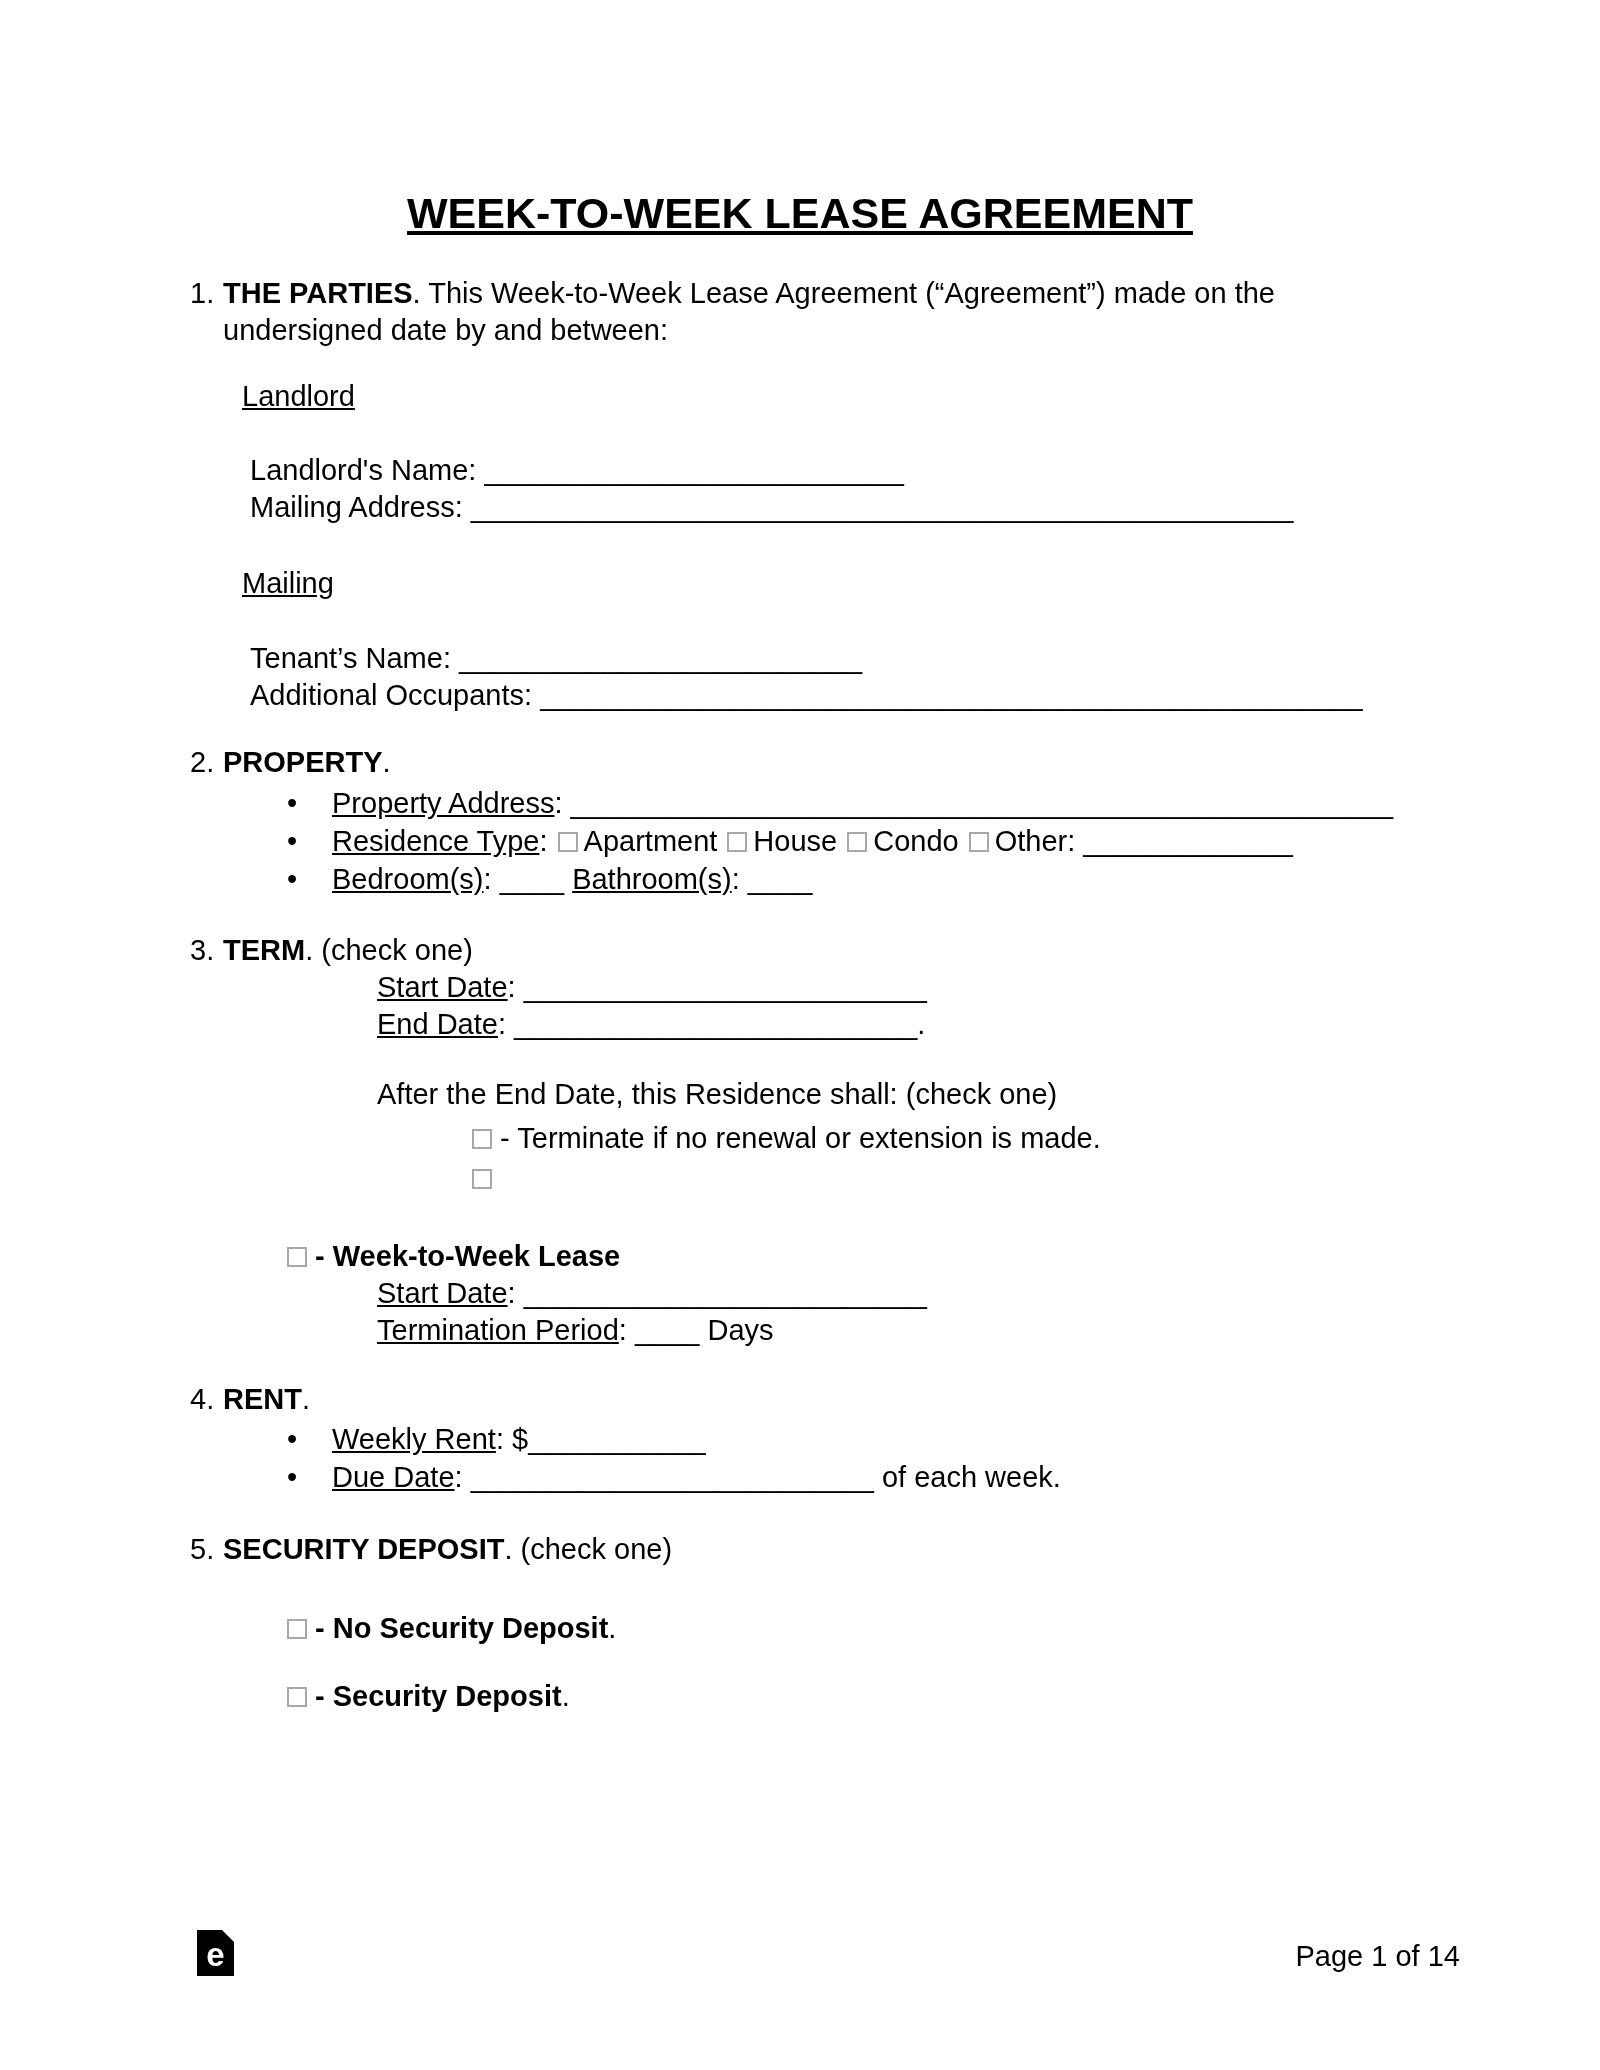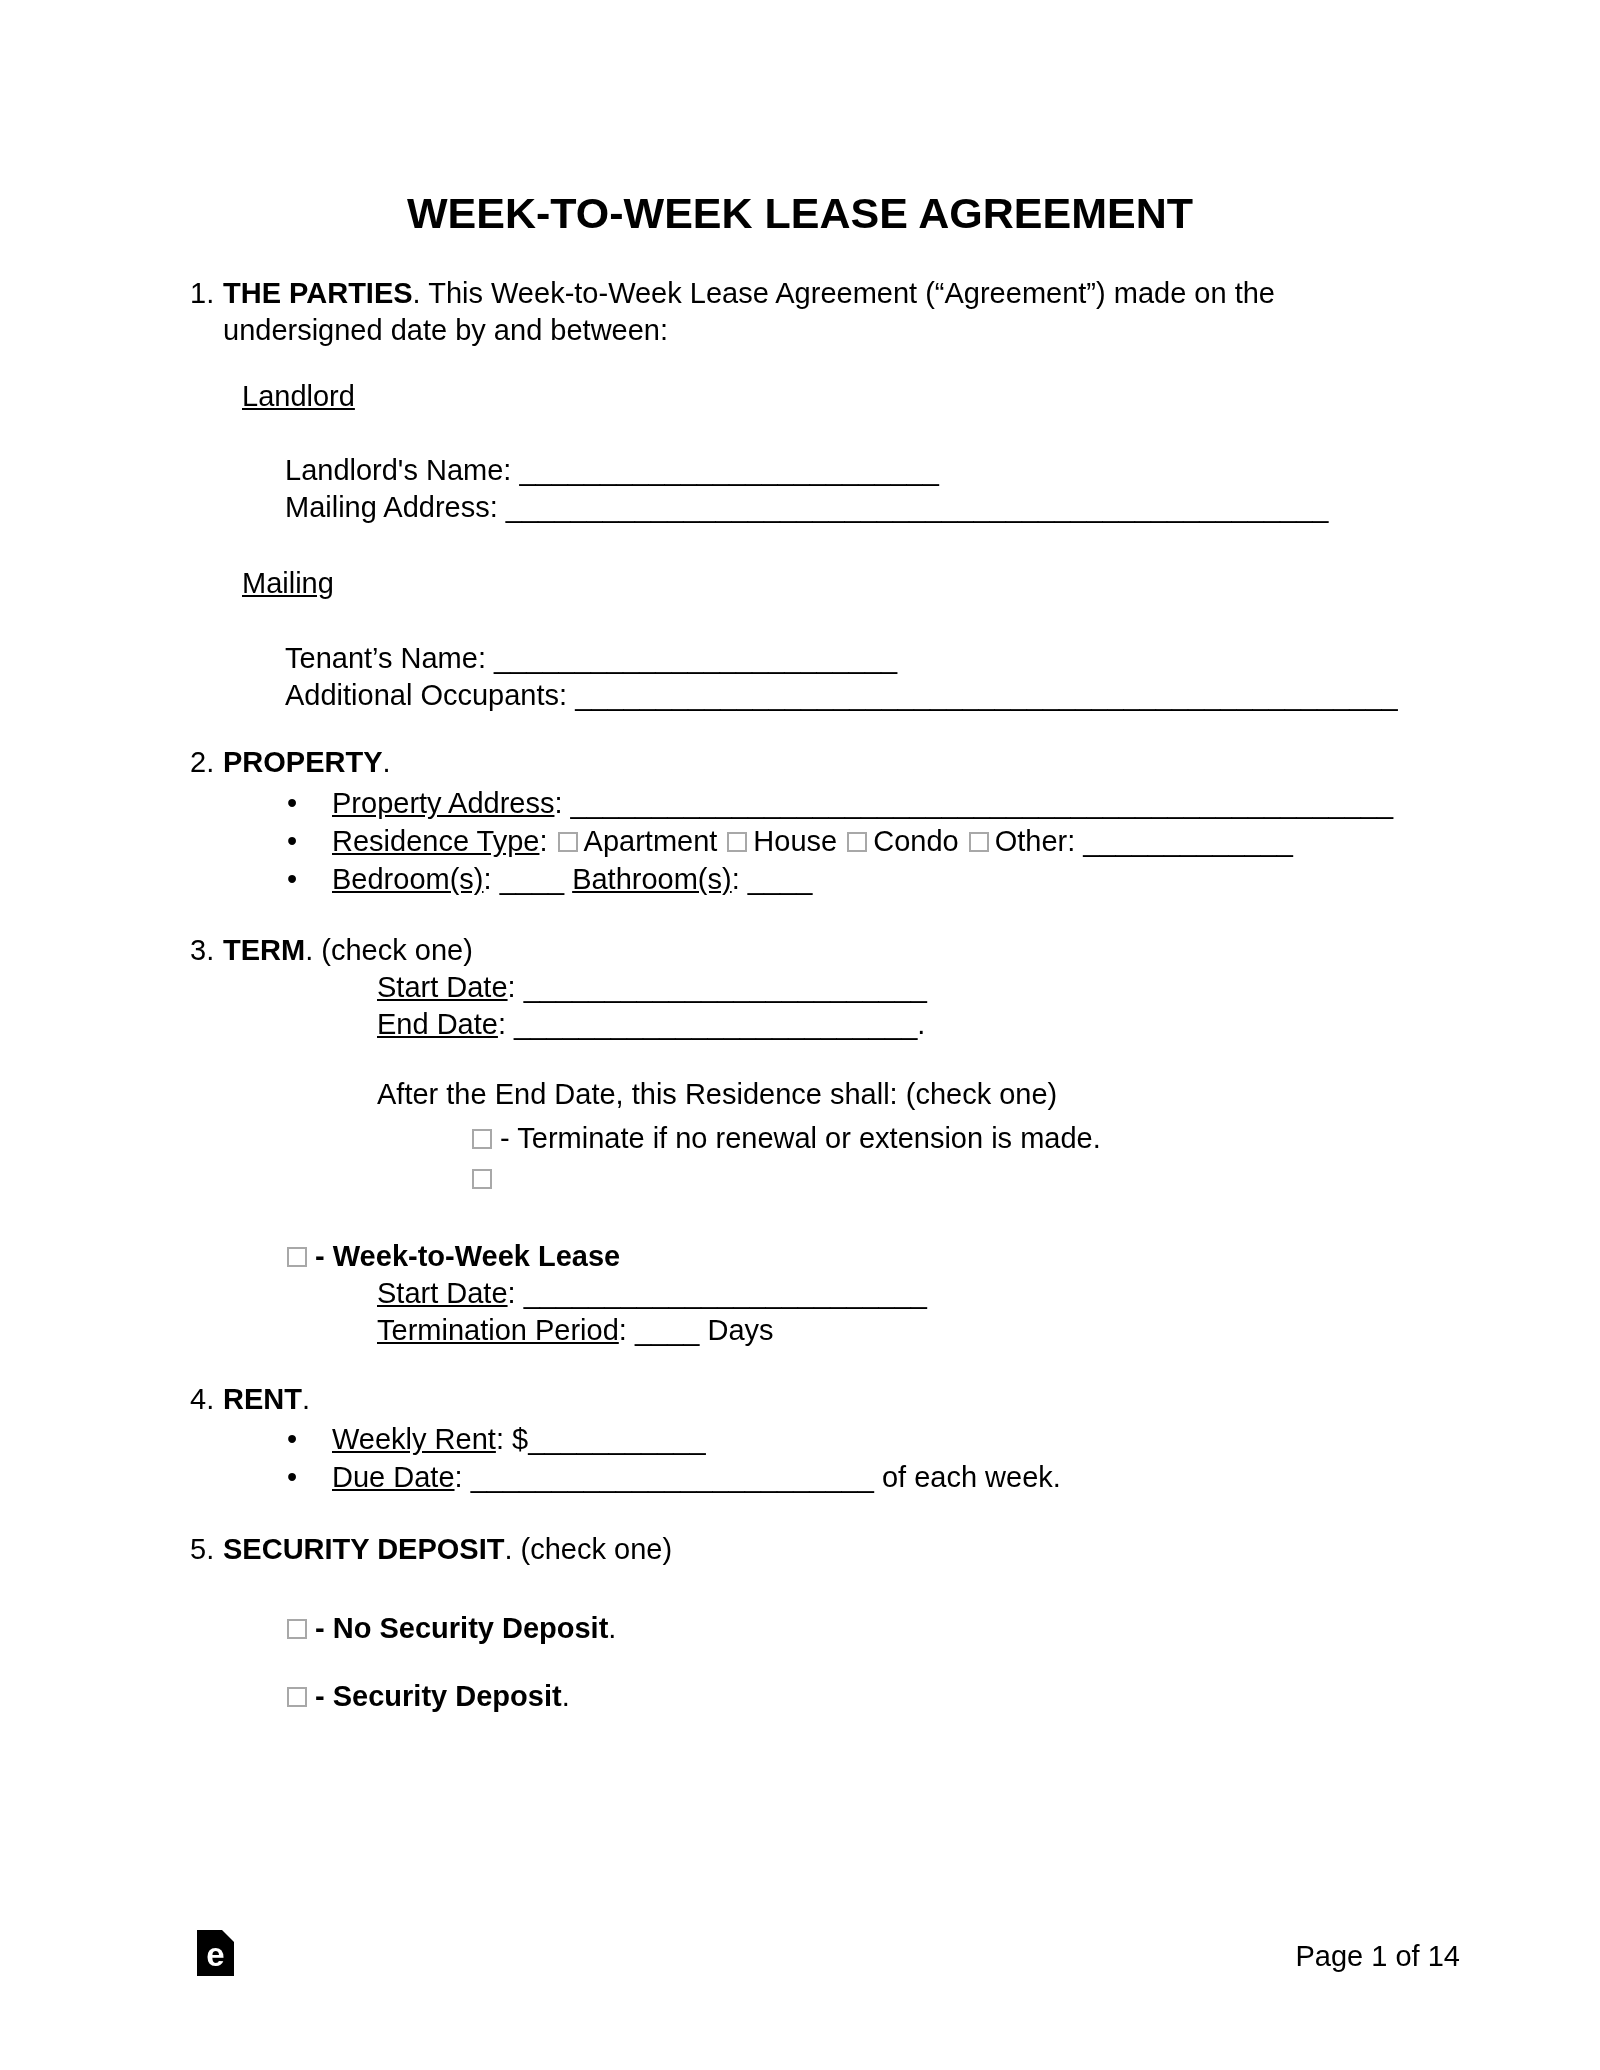--- a/index.html
+++ b/index.html
@@ -13,27 +13,28 @@
     box-sizing:border-box;
     overflow:hidden;
   }
   .line { white-space:pre; }
   .title {
     width:1220px;
     margin:0;
     font-size:43px; line-height:46px;
     font-weight:bold; text-align:center;
     white-space:pre;
+    text-decoration:underline;
   }
   .bold { font-weight:bold; }
   .u { text-decoration:underline; }
   .num { display:inline-block; width:33px; }
   .ind-a { margin-left:33px; }
   .ind-b { margin-left:52px; }
-  .ind-c { margin-left:95px; }
+  .ind-c { margin-left:60px; }
   .ind-d { margin-left:187px; }
   .bullet1 { margin-left:97px; line-height:38px; }
   .bullet1 .glyph { display:inline-block; width:45px; }
   .bullet2 { margin-left:193px; }
   .bullet2 .glyph { display:inline-block; width:44px; }
   .chk1 { margin-left:97px; }
   .chk2 { margin-left:282px; line-height:40px; }
   .cb {
     display:inline-block; width:16px; height:16px;
     border:2px solid #a8a8a8; background:#fff;

